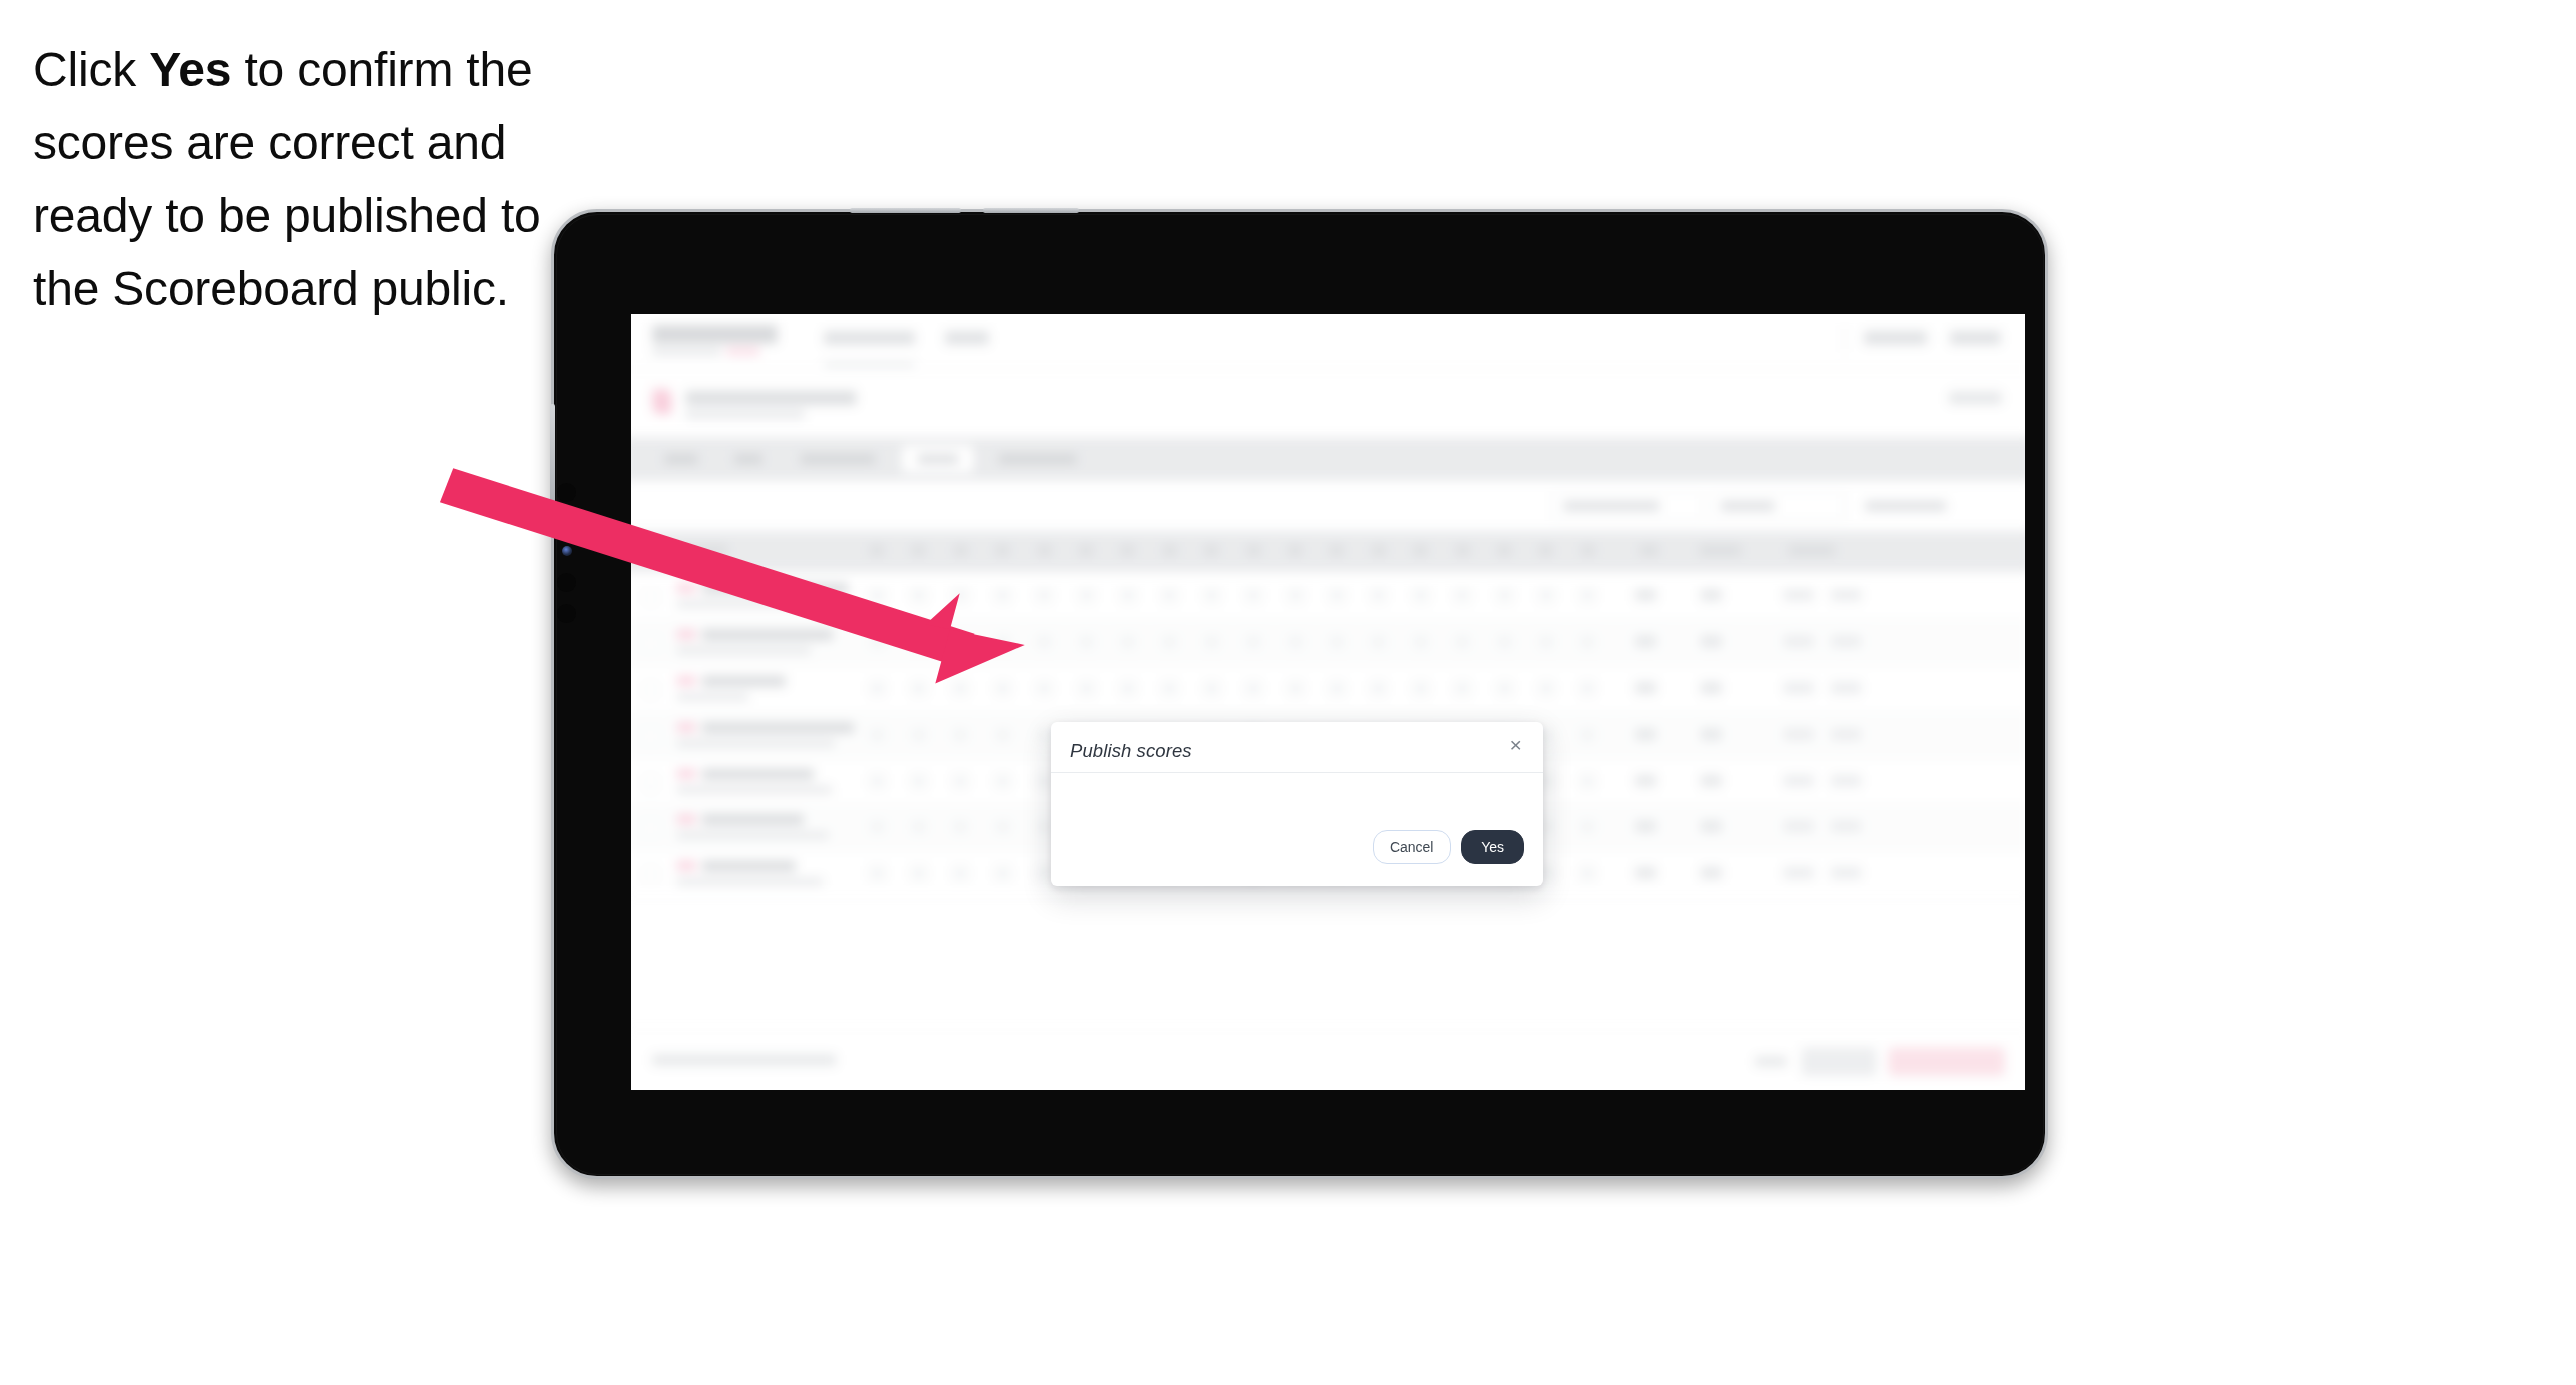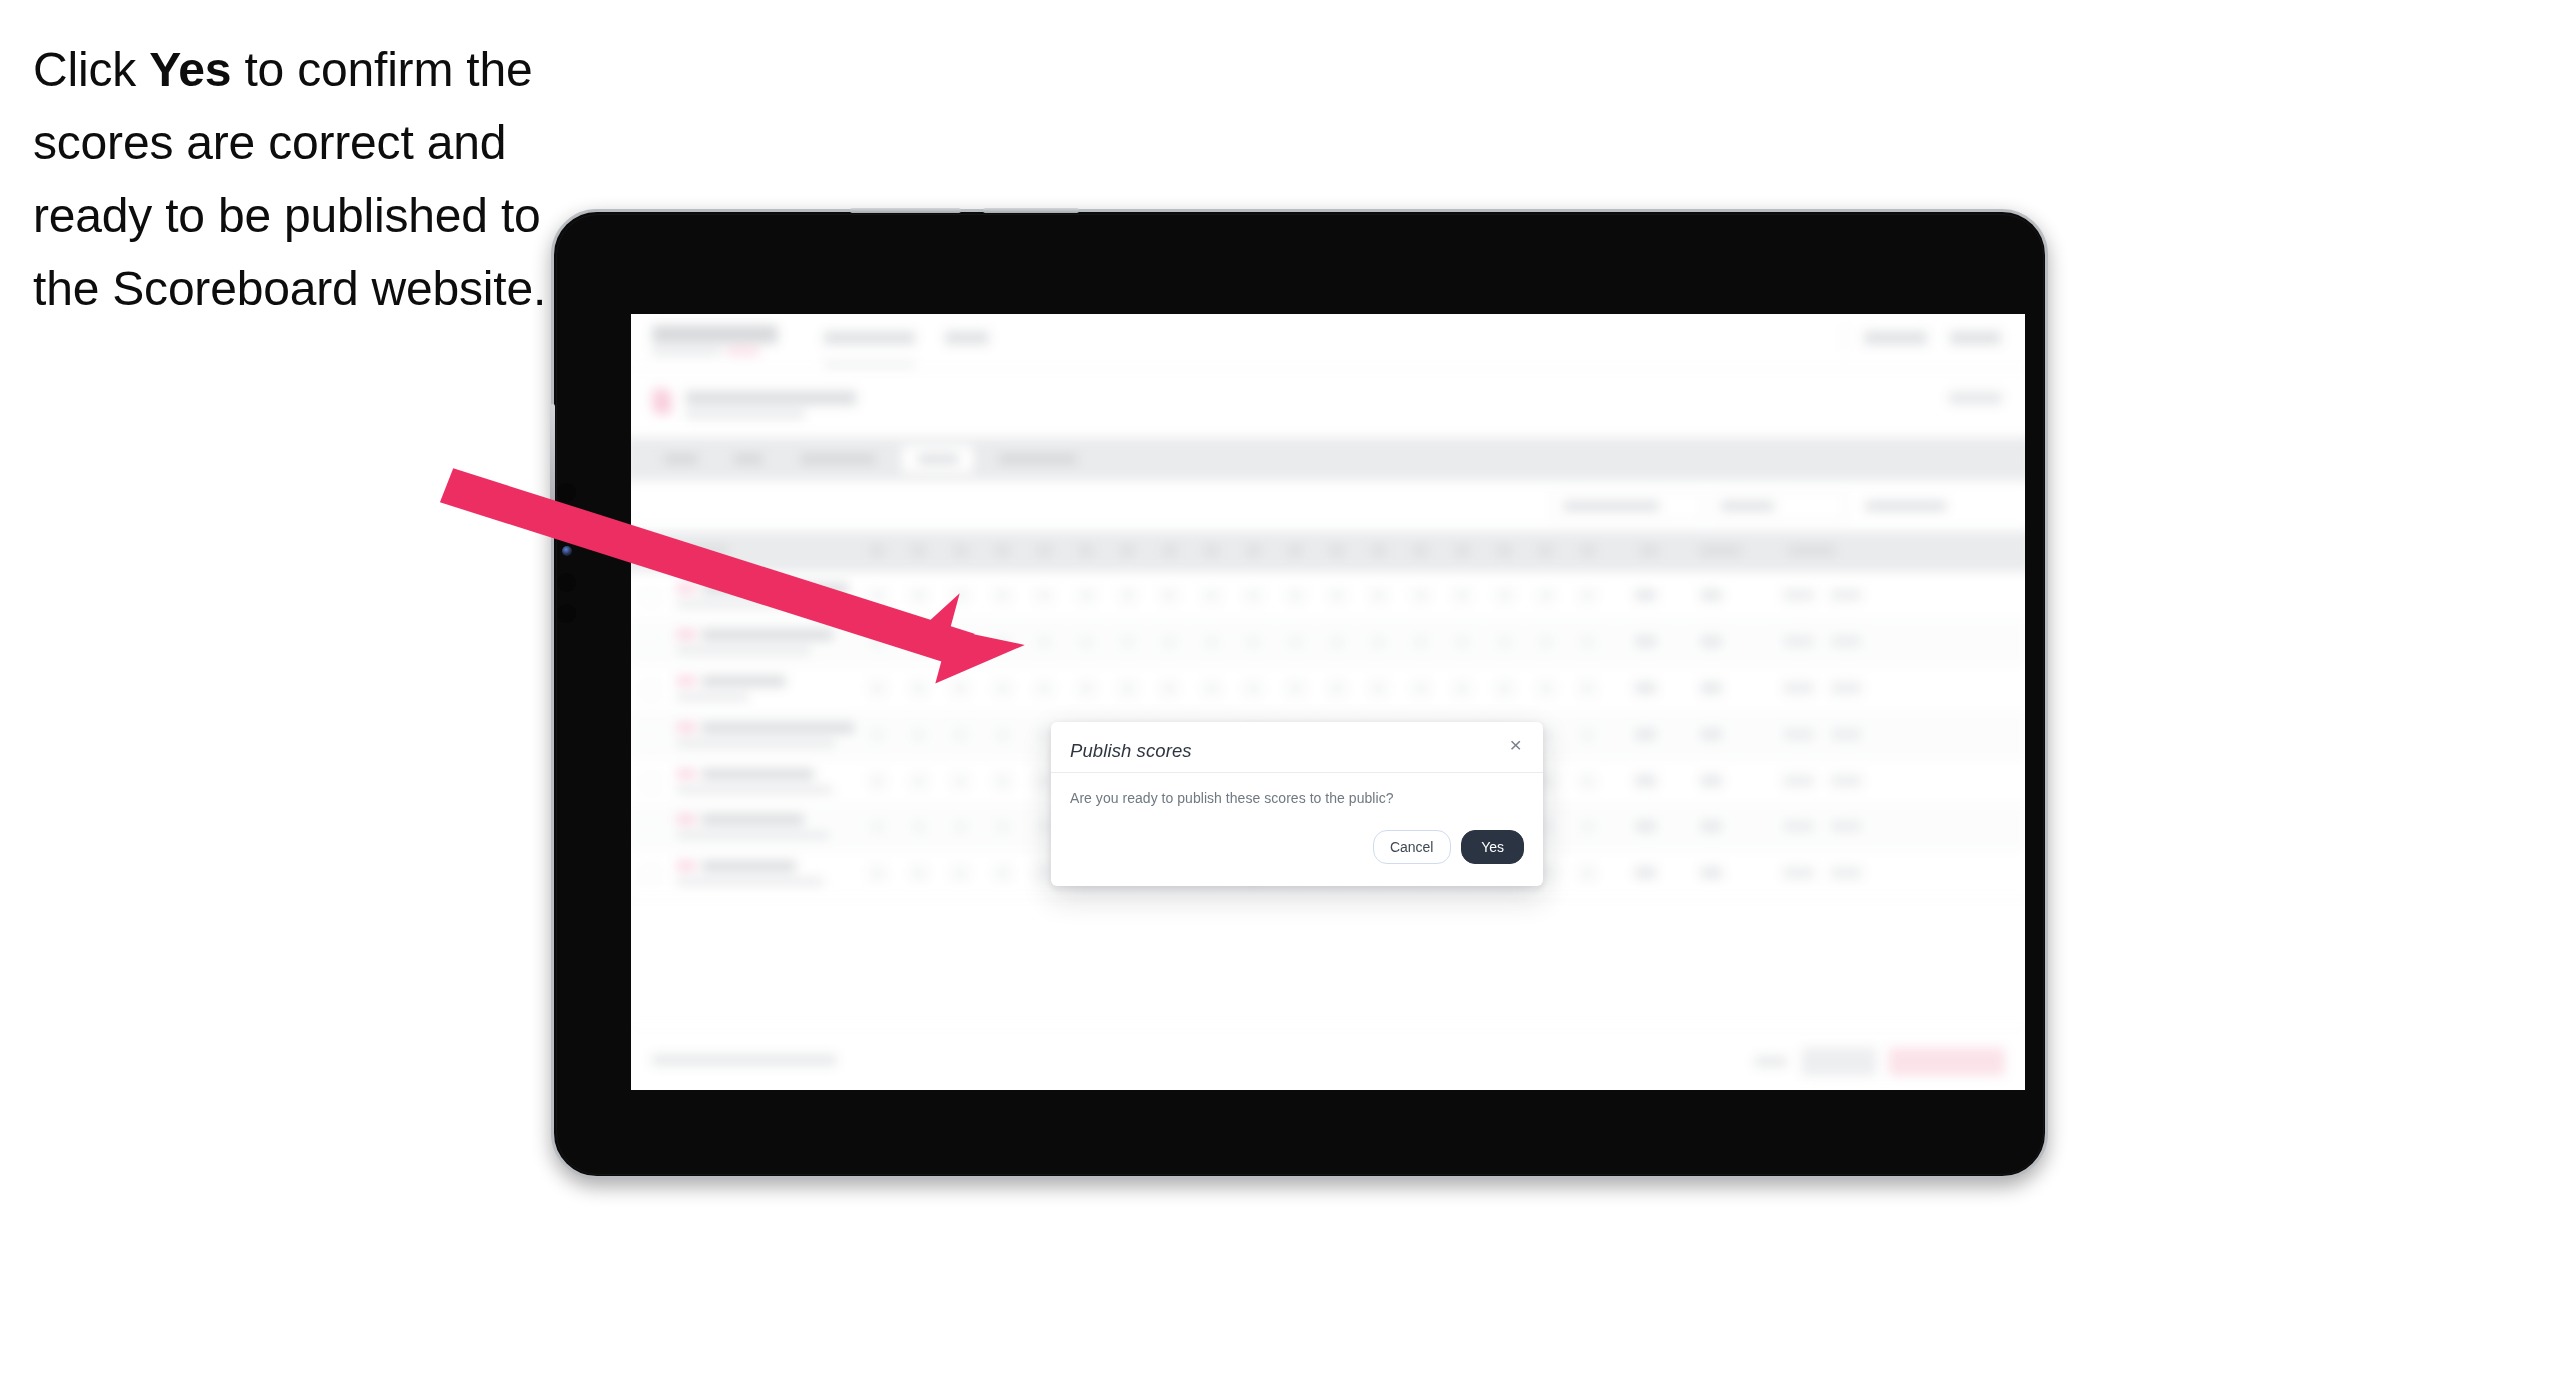--- a/index.html
+++ b/index.html
@@ -413,21 +413,21 @@
     background: #2b3443;
     color: #ffffff;
     border: 0.7px solid #2b3443;
     padding: 9px 19px;
   }
 </style>
 </head>
 <body>
 
 <div id="instruction">
-  <span>Click </span><b>Yes</b><span> to confirm the scores are correct and ready to be published to the Scoreboard website.</span>
+  <span>Click </span><b>Yes</b><span> to confirm the scores are correct and ready to be published to the Scoreboard public.</span>
 </div>
 
 <div id="tablet">
 
   <div class="edge-rail" style="left:-3.7px; top:192px; width:4.4px; height:118px;"></div>
   <div class="side-btn" style="left:3px; top:271px; width:19px; height:19px;"></div>
   <div class="sensor-dot" style="left:10.4px; top:313px; width:6px; height:6px; background:#1a1a1a;"></div>
   <div class="sensor-dot" style="left:8.1px; top:334px; width:10.4px; height:10.4px; background:radial-gradient(circle at 40% 35%, #5f7fd6 0%, #23304f 55%, #0c0f18 100%);"></div>
   <div class="side-btn" style="left:3px; top:361px; width:19px; height:19px;"></div>
   <div class="side-btn" style="left:3px; top:392px; width:19px; height:19px;"></div>
@@ -723,21 +723,20 @@
         <div class="footer-btn-pink"></div>
       </div>
 
     </div>
 
     <div id="modal">
       <div id="modal-header">
         <div id="modal-title">Publish scores</div>
         <div id="modal-close">×</div>
       </div>
-      <div id="modal-body">Are you ready to publish these scores to the public?</div>
       <div id="modal-actions">
         <button class="mbtn" id="btn-cancel">Cancel</button>
         <button class="mbtn" id="btn-yes">Yes</button>
       </div>
     </div>
 
   </div>
 </div>
 
 <svg id="arrow-svg" viewBox="0 0 3484 1874">

